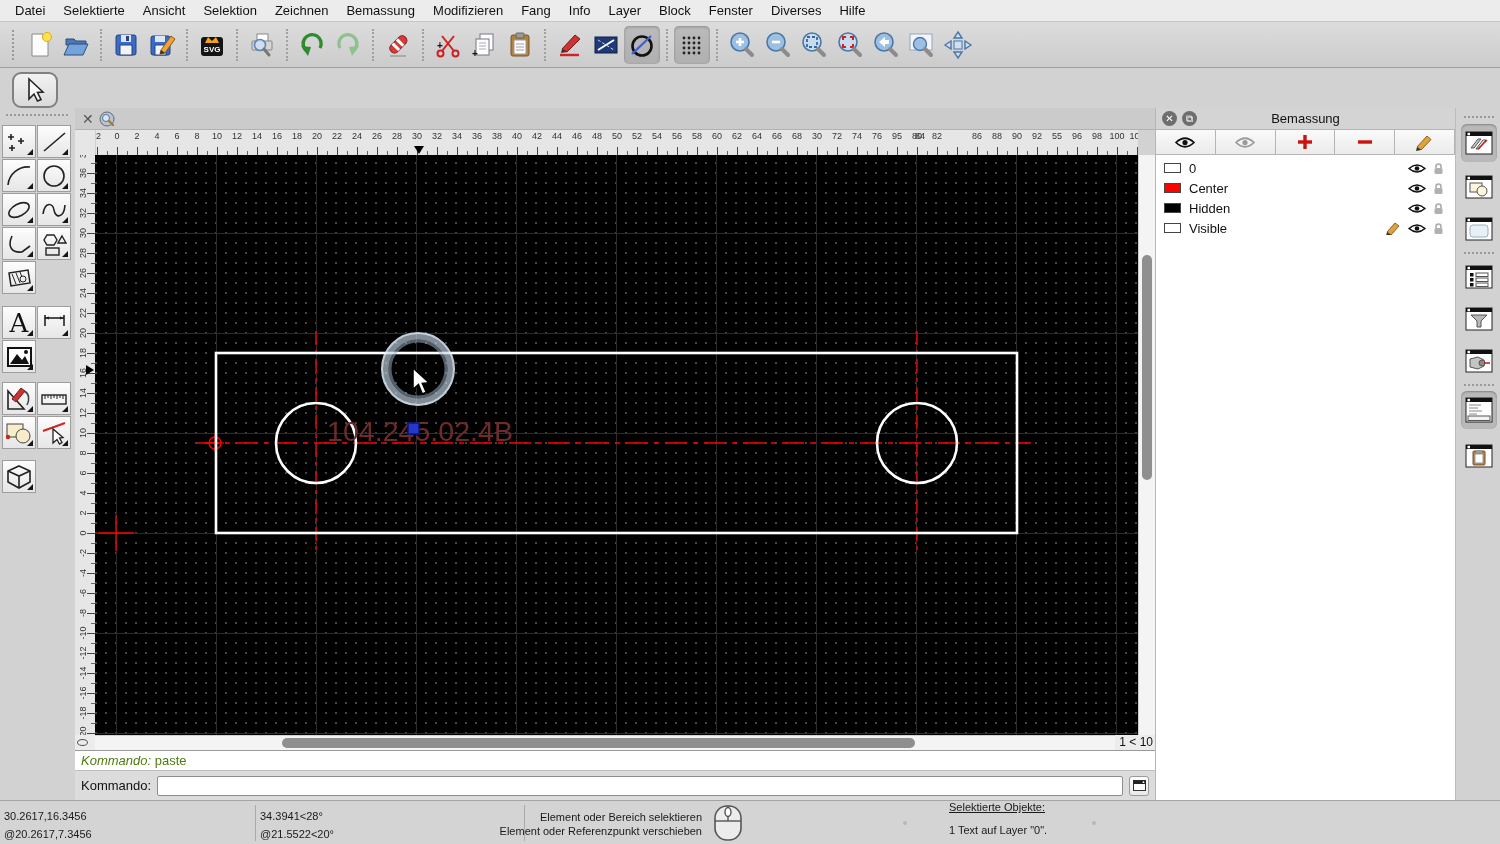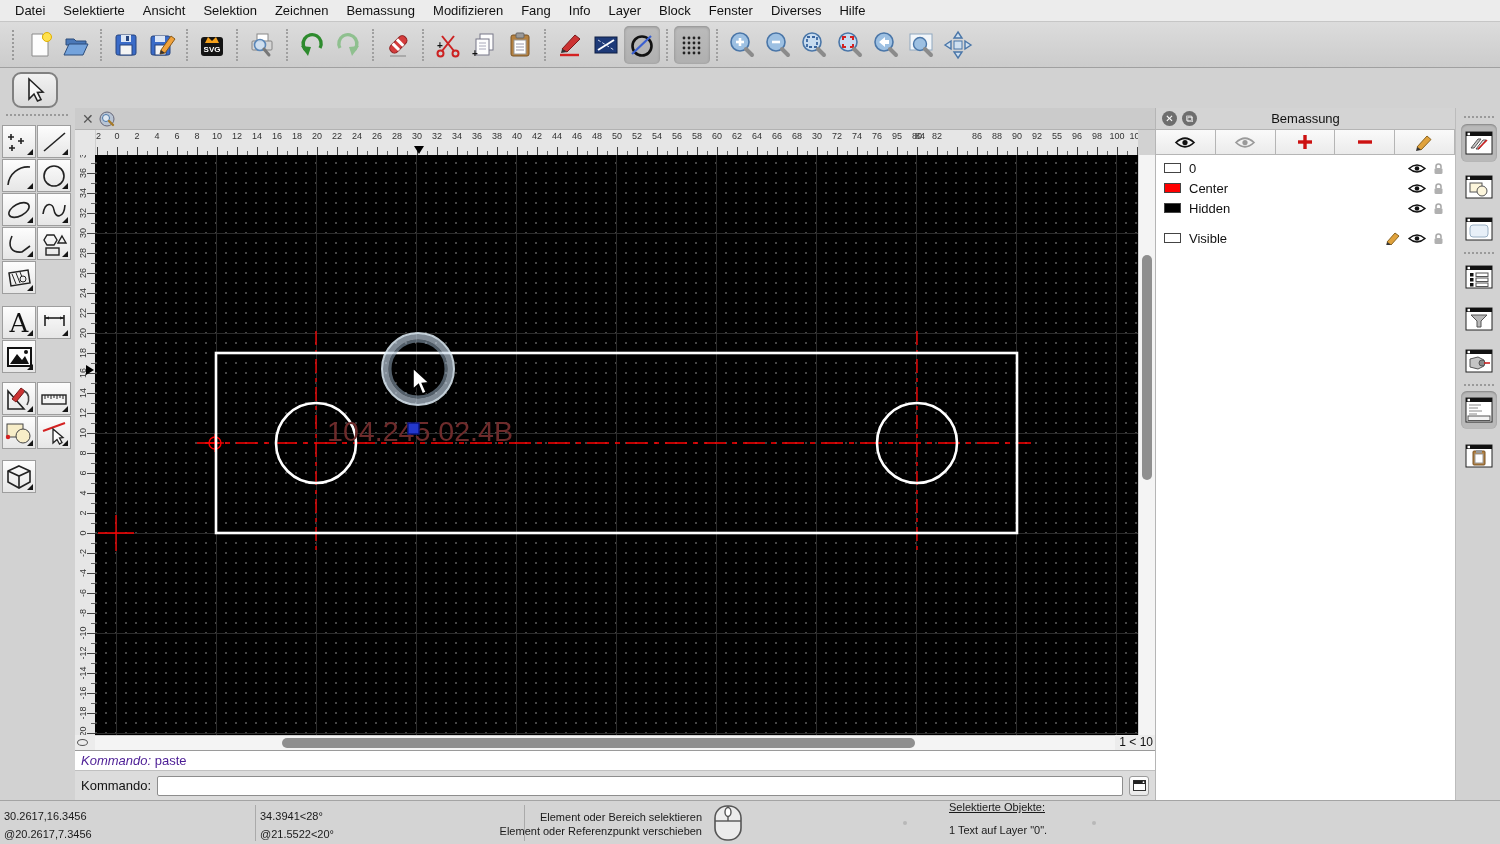--- a/index.html
+++ b/index.html
@@ -54,21 +54,21 @@
   .cl{stroke:#ff0000;stroke-width:1.3;}
 
   .v-scroll{position:absolute;left:1138px;top:155px;width:17px;height:580px;background:#f4f4f4;border-left:1px solid #d0d0d0;}
   .v-thumb{position:absolute;left:3px;width:10px;border-radius:5px;background:#8f8f8f;}
   .h-scroll{position:absolute;left:95px;top:735px;width:1020px;height:15px;background:#f4f4f4;border-top:1px solid #d0d0d0;}
   .h-thumb{position:absolute;top:2px;height:10px;border-radius:5px;background:#8f8f8f;}
   .scroll-corner{position:absolute;left:75px;top:735px;width:20px;height:15px;background:#ececec;}
   .corner-oval{position:absolute;left:2px;top:4px;width:11px;height:7px;border:1.5px solid #555;border-radius:50%;}
   .zoom-label{position:absolute;left:1115px;top:735px;width:40px;height:15px;background:#ececec;font-size:12px;color:#111;text-align:right;line-height:15px;padding-right:2px;}
 
-  .cmd-history{position:absolute;left:75px;top:750px;width:1080px;height:21px;background:#ffffff;border-top:1px solid #9a9a9a;border-bottom:1px solid #c0c0c0;font-size:13px;color:#4c1d95;padding:2px 0 0 6px;}
+  .cmd-history{position:absolute;left:75px;top:750px;width:1080px;height:21px;background:#ffffff;border-top:1px solid #9a9a9a;border-bottom:1px solid #c0c0c0;font-size:13px;color:#4d7c0f;padding:2px 0 0 6px;}
   .cmd-history .lbl{font-style:italic;}
   .cmd-row{position:absolute;left:75px;top:771px;width:1080px;height:29px;background:#dcdcdc;display:flex;align-items:center;padding-left:6px;}
   .cmd-row .lbl{font-size:13px;color:#111;margin-right:6px;}
   .cmd-input{flex:1;height:20px;background:#fff;border:1px solid #8d8d8d;border-radius:2px;font-size:13px;padding:0 4px;font-family:"Liberation Sans",sans-serif;}
   .cmd-btn{width:20px;height:20px;margin:0 6px;background:linear-gradient(#fff,#e8e8e8);border:1px solid #9a9a9a;border-radius:3px;display:flex;align-items:center;justify-content:center;}
 
   
   .statusbar{position:absolute;left:0;top:800px;width:1500px;height:44px;background:#d4d4d4;border-top:1px solid #a4a4a4;font-size:11px;color:#1a1a1a;}
   .sb-sep{position:absolute;top:4px;height:36px;width:1px;background:#aaa;}
   .sb-dot{position:absolute;width:4px;height:4px;border-radius:50%;background:#b8b8b8;}
@@ -858,21 +858,21 @@
       <span class="grow"></span>
       <svg width="18" height="11">
           <path d="M1,5.5 Q9,-1.5 17,5.5 Q9,12.5 1,5.5 z" fill="none" stroke="#111" stroke-width="1.5"></path>
           <circle cx="9" cy="5.5" r="2.3" fill="#111"></circle>
         </svg>
       <svg width="13" height="13" style="margin-right:10px;">
           <path d="M4,6 V4.5 a2.5,2.5 0 0 1 5,0 V6" fill="none" stroke="#aaa" stroke-width="1.6"></path>
           <rect x="2.5" y="6" width="8" height="6" rx="1.5" fill="#b0b0b0"></rect>
         </svg>
     </div>
-    <div class="lp-row" style="top:120px;align-items:center;">
+    <div class="lp-row" style="top:110px;align-items:center;">
       <span class="swatch" style="background: rgb(255, 255, 255);"></span>
       <span>Visible</span>
       <span class="grow"></span>
       <svg width="16" height="14">
           <polygon points="1,11 9,2 13,5 5,14" fill="#e0a23c" stroke="#8a6420"></polygon>
           <polygon points="1,11 5,14 0,15" fill="#333"></polygon>
         </svg>
       <svg width="18" height="11">
           <path d="M1,5.5 Q9,-1.5 17,5.5 Q9,12.5 1,5.5 z" fill="none" stroke="#111" stroke-width="1.5"></path>
           <circle cx="9" cy="5.5" r="2.3" fill="#111"></circle>

